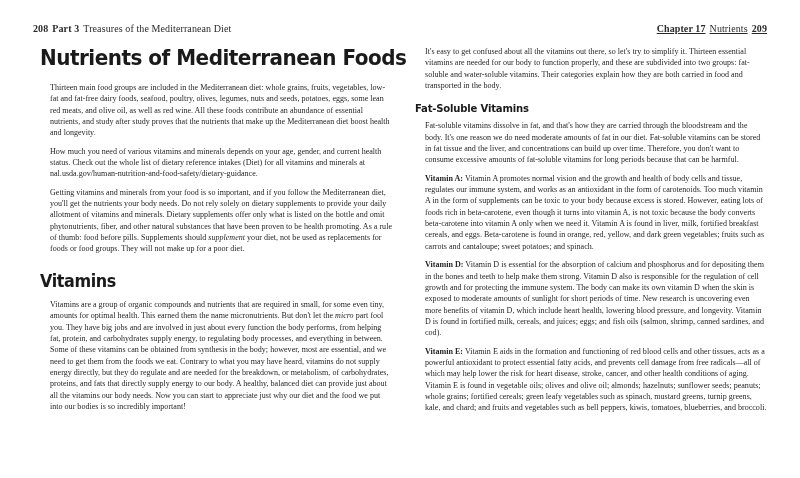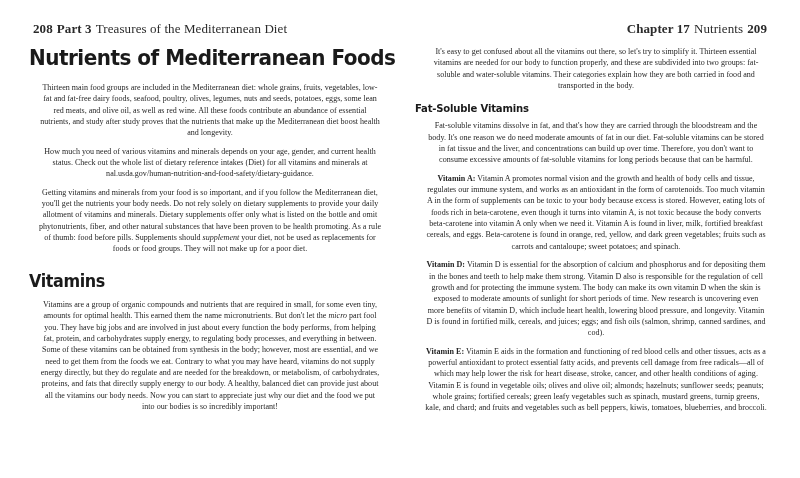--- a/index.html
+++ b/index.html
@@ -20,39 +20,39 @@
     width: 800px;
     height: 478px;
     box-sizing: border-box;
   }
 
   
   .runhead {
     position: absolute;
     top: 24px;
     font-family: "Liberation Serif", serif;
-    font-size: 13px;
+    font-size: 10px;
     line-height: 10px;
     color: #2a2a2a;
     white-space: nowrap;
     letter-spacing: 0.1px;
   }
   .runhead-left  { left: 33px; }
-  .runhead-right { right: 33px; text-align: right; }
+  .runhead-right { right: 33px; text-align: right; text-decoration: underline; }
   .runhead .folio  { font-weight: bold; }
   .runhead .strong { font-weight: bold; }
   .runhead .sep { display: inline-block; width: 4px; }
 
   
   .col {
     position: absolute;
     top: 46px;
     width: 352px;
   }
-  .col-left  { left: 29px; }
+  .col-left  { left: 40px; }
   .col-right { left: 415px; }
 
   
   h1.title {
     font-family: "DejaVu Sans", sans-serif;
     font-size: 21.5px;
     line-height: 24px;
     font-weight: bold;
     letter-spacing: -0.55px;
     color: #1a1a1a;
@@ -84,21 +84,21 @@
     transform-origin: left center;
   }
 
   
   p.body {
     font-family: "Liberation Serif", serif;
     font-size: 8.05px;
     line-height: 11.35px;
     color: #262626;
     margin: 0 0 7px 0;
-    text-align: center;
+    text-align: left;
     padding-left: 10px;
     letter-spacing: 0.01px;
   }
   p.body:last-child { margin-bottom: 0; }
   p.body.tight { margin-bottom: 6px; }
 
   .run-in {
     font-weight: bold;
   }
   .ital { font-style: italic; }

